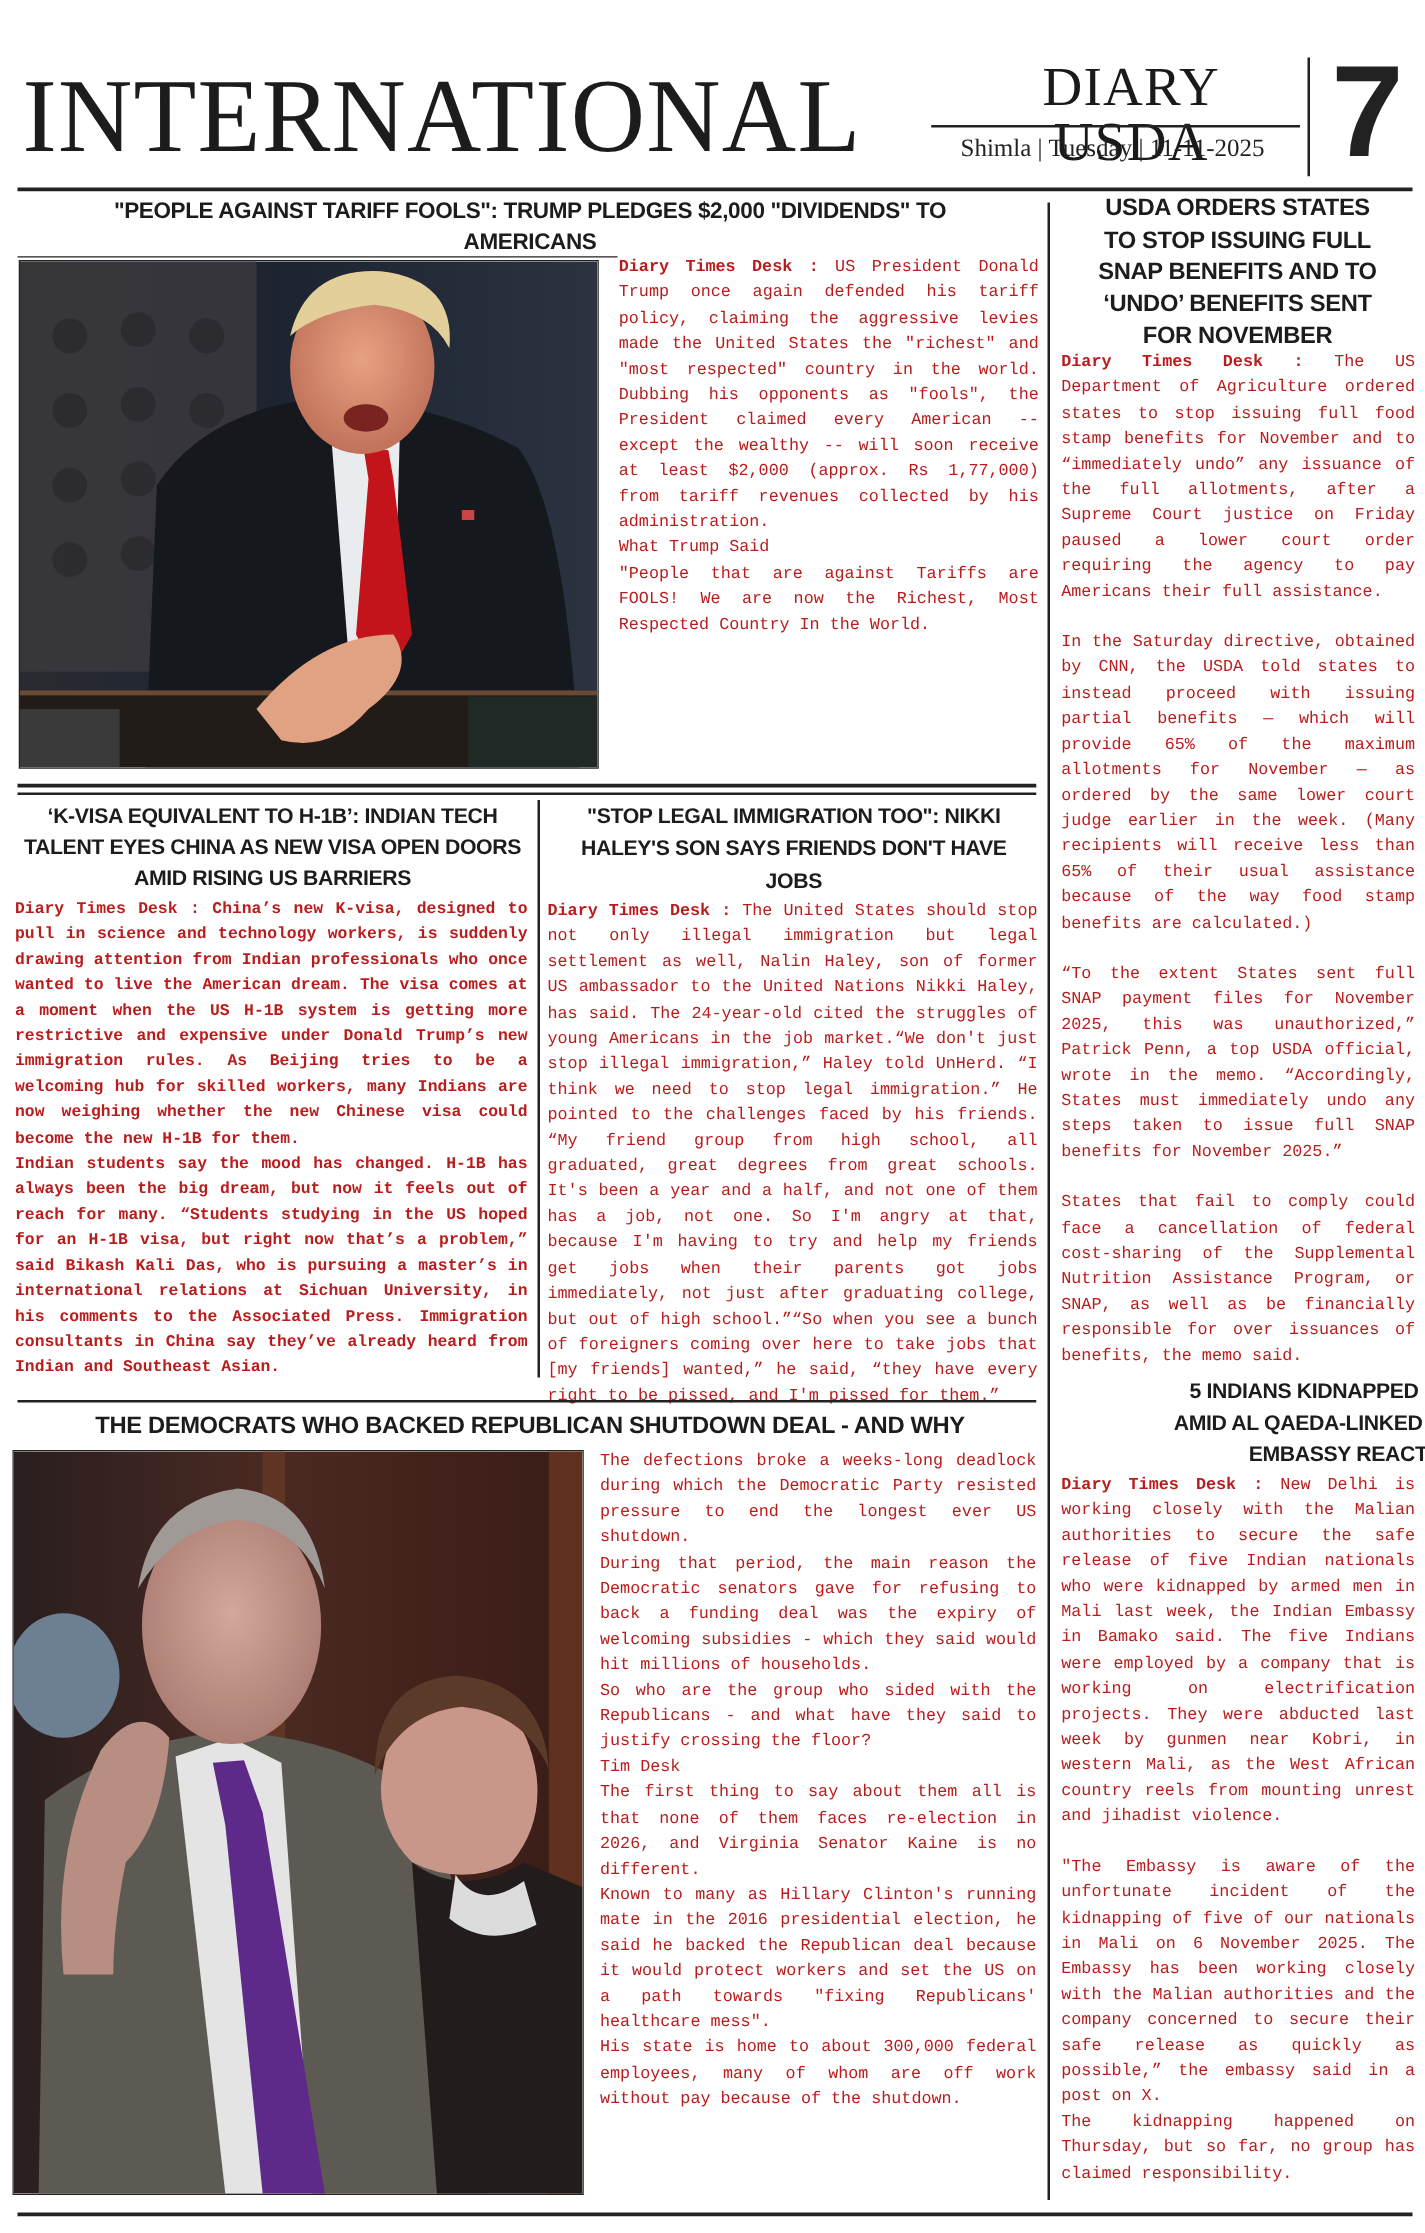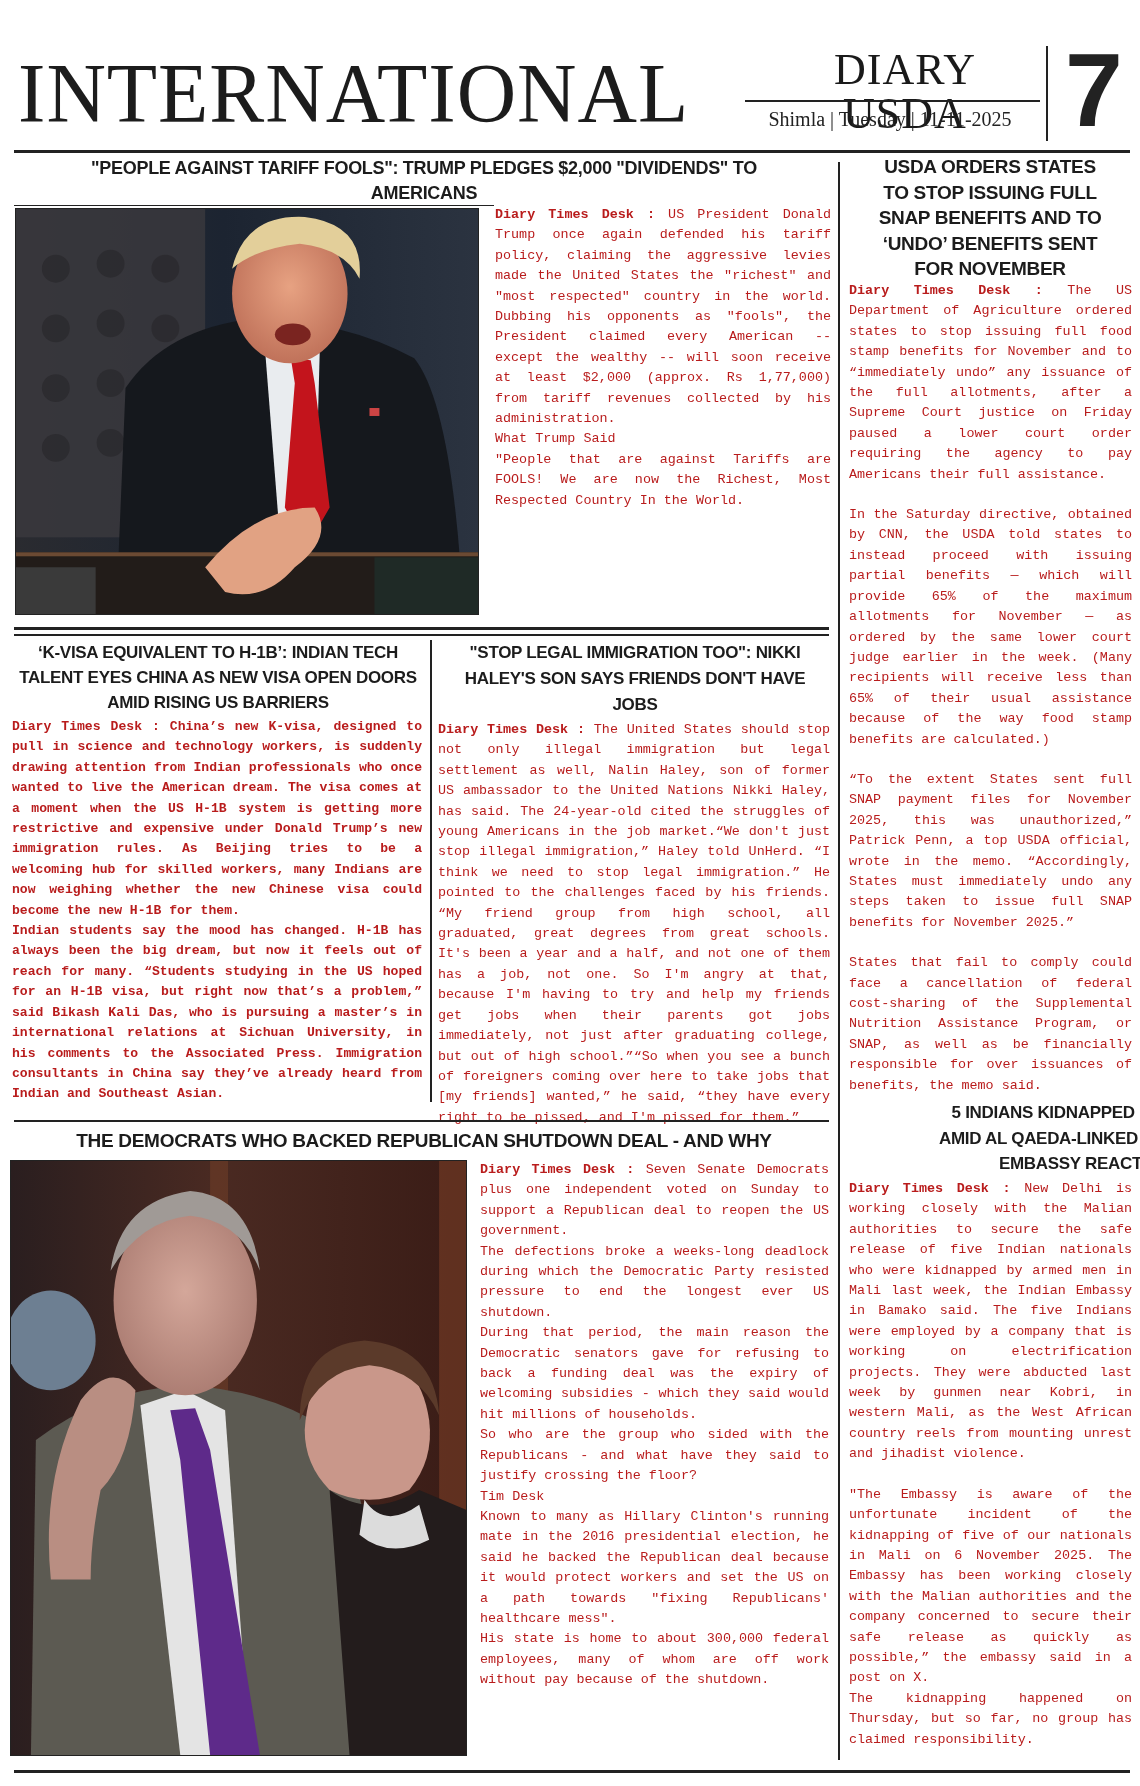--- a/index.html
+++ b/index.html
@@ -164,25 +164,25 @@
       <ellipse cx="175" cy="140" rx="72" ry="95" fill="url(#face2)"></ellipse>
       <path d="M100 110 Q110 40 180 30 Q240 35 250 110 Q230 60 180 55 Q130 60 100 110 Z" fill="#a09a96"></path>
       <path d="M40 420 Q30 320 70 240 Q100 200 125 230 Q120 300 90 330 Q80 380 80 420 Z" fill="#b98e82"></path>
       <path d="M295 270 Q300 195 355 190 Q410 195 420 260 Q425 300 400 330 Q360 350 320 330 Q295 305 295 270 Z" fill="#c9978a"></path>
       <path d="M290 260 Q290 185 355 180 Q425 185 430 255 Q410 210 360 205 Q310 210 290 260 Z" fill="#5b3a2a"></path>
       <path d="M320 330 Q360 360 410 330 L457 350 L457 596 L340 596 Z" fill="#231c1c"></path>
       <path d="M355 340 Q375 370 410 345 L420 380 Q380 400 350 375 Z" fill="#dcdcdc"></path>
     </svg>
   </div>
   <div class="abs body-text" style="left:480px; top:1160px; width:349px;">
-    <p><span class="byline">Diary Times Desk :</span> <span>Seven Senate Democrats plus one independent voted on Sunday to support a Republican deal to reopen the US government.</span></p>
     <p>The defections broke a weeks-long deadlock during which the Democratic Party resisted pressure to end the longest ever US shutdown.</p>
     <p>During that period, the main reason the Democratic senators gave for refusing to back a funding deal was the expiry of welcoming subsidies - which they said would hit millions of households.</p>
     <p>So who are the group who sided with the Republicans - and what have they said to justify crossing the floor?</p>
     <p style="text-align:left;">Tim Desk</p>
+    <p>The first thing to say about them all is that none of them faces re-election in 2026, and Virginia Senator Kaine is no different.</p>
     <p>Known to many as Hillary Clinton's running mate in the 2016 presidential election, he said he backed the Republican deal because it would protect workers and set the US on a path towards "fixing Republicans' healthcare mess".</p>
     <p>His state is home to about 300,000 federal employees, many of whom are off work without pay because of the shutdown.</p>
   </div>
 </article>
 
 <article>
   <h2 class="abs headline" style="left:850px; top:154px; width:280px; font-size:19px; line-height:25.5px; padding:0 22px;">USDA ORDERS STATES TO STOP ISSUING FULL SNAP BENEFITS AND TO ‘UNDO’ BENEFITS SENT FOR NOVEMBER</h2>
   <div class="abs body-text" style="left:849px; top:281px; width:283px;">
     <p><span class="byline">Diary Times Desk :</span> <span>The US Department of Agriculture ordered states to stop issuing full food stamp benefits for November and to “immediately undo” any issuance of the full allotments, after a Supreme Court justice on Friday paused a lower court order requiring the agency to pay Americans their full assistance.</span></p>
     <div class="gap"></div>

